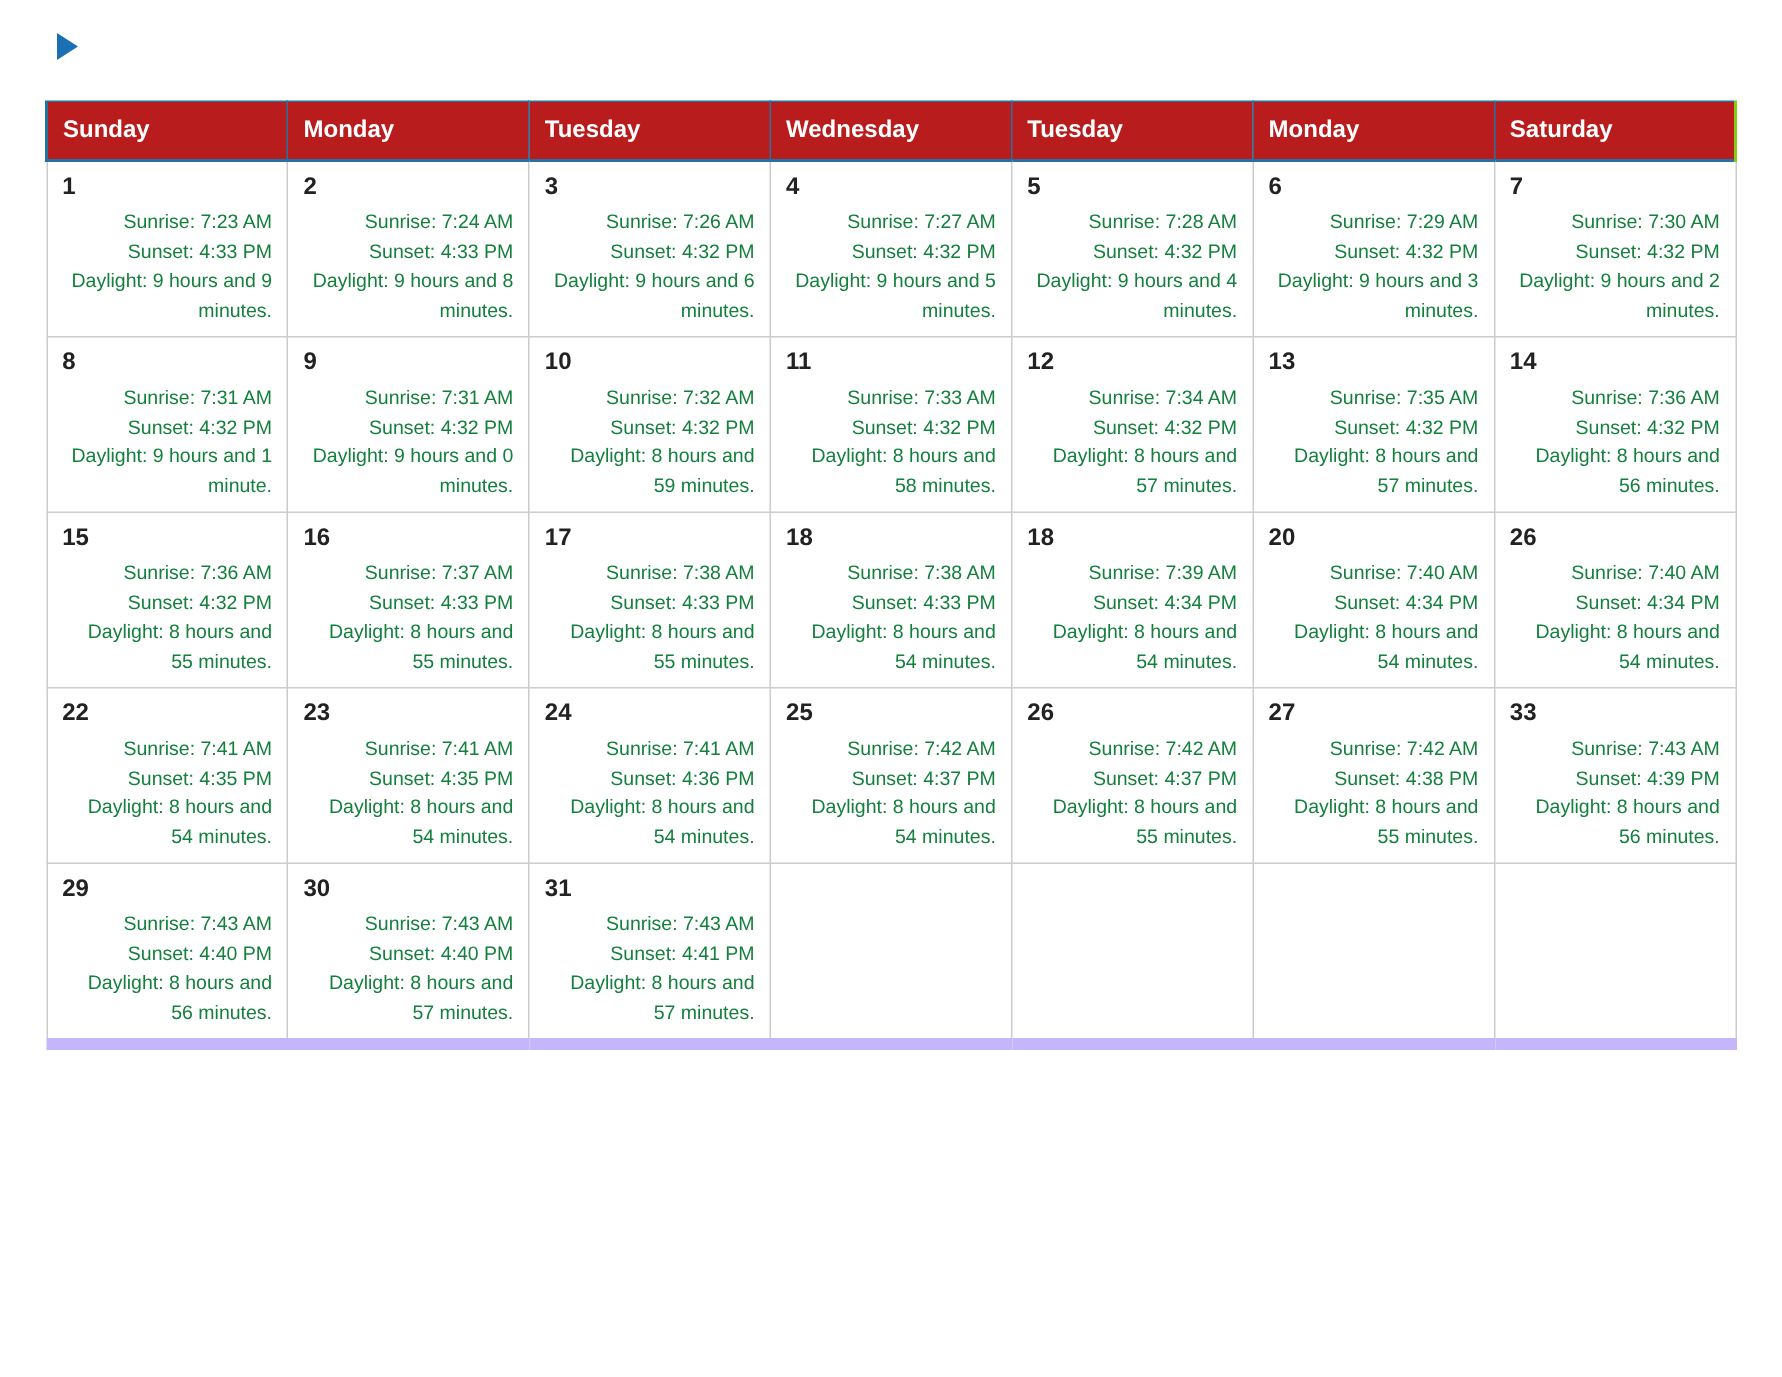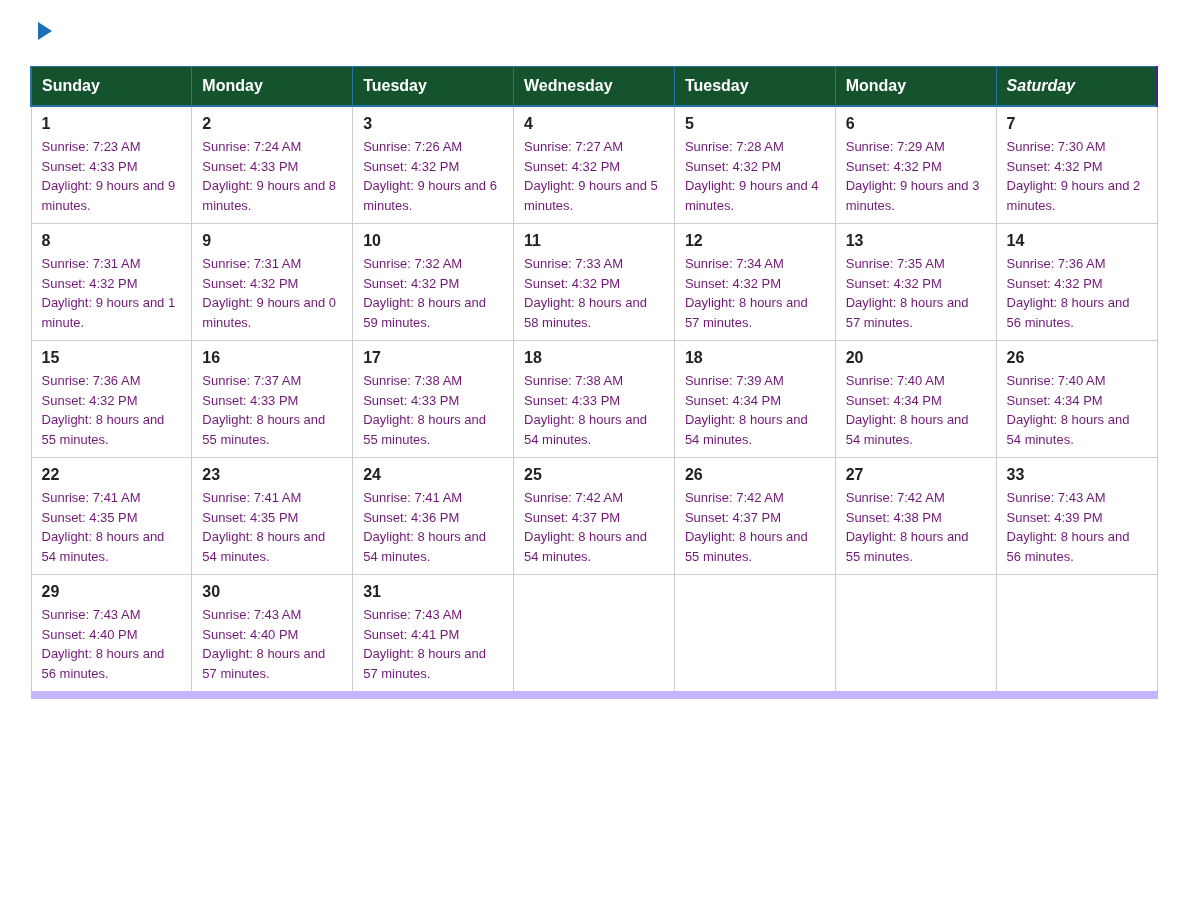--- a/index.html
+++ b/index.html
@@ -45,21 +45,21 @@
     .subtitle {
       font-size: 24px;
       color: #555;
       margin-top: 4px;
     }
     .calendar {
       width: 100%;
       border-collapse: collapse;
     }
     .calendar thead tr th {
-      background-color: #14532d;
+      background-color: #b91c1c;
       color: #fff;
       padding: 10px 10px;
       text-align: left;
       font-size: 16px;
       border: 1px solid #2471a3;
     }
     .calendar tbody tr td {
       border: 1px solid #ccc;
       vertical-align: top;
       padding: 8px 10px;
@@ -72,31 +72,31 @@
     .calendar tbody tr td .day-num {
       font-size: 16px;
       font-weight: bold;
       color: #222;
       display: block;
       margin-bottom: 4px;
     }
     .calendar tbody tr td .day-info {
       font-size: 13px;
       line-height: 1.5;
-      color: #701a75;
+      color: #15803d;
+      text-align: right;
     }
     .calendar tbody tr:last-child td {
       border-bottom: 8px solid #c4b5fd;
     }
     .calendar thead tr th:first-child {
       border-left: 2px solid #2471a3;
     }
     .calendar thead tr th:last-child {
-      border-right: 2px solid #4c1d95;
-      font-style: italic;
+      border-right: 2px solid #84cc16;
     }
     .row-border-top td {
       border-top: 2px solid #2471a3 !important;
     }
     .logo-row {
       display: flex;
       align-items: center;
       gap: 2px;
     }
   </style>

